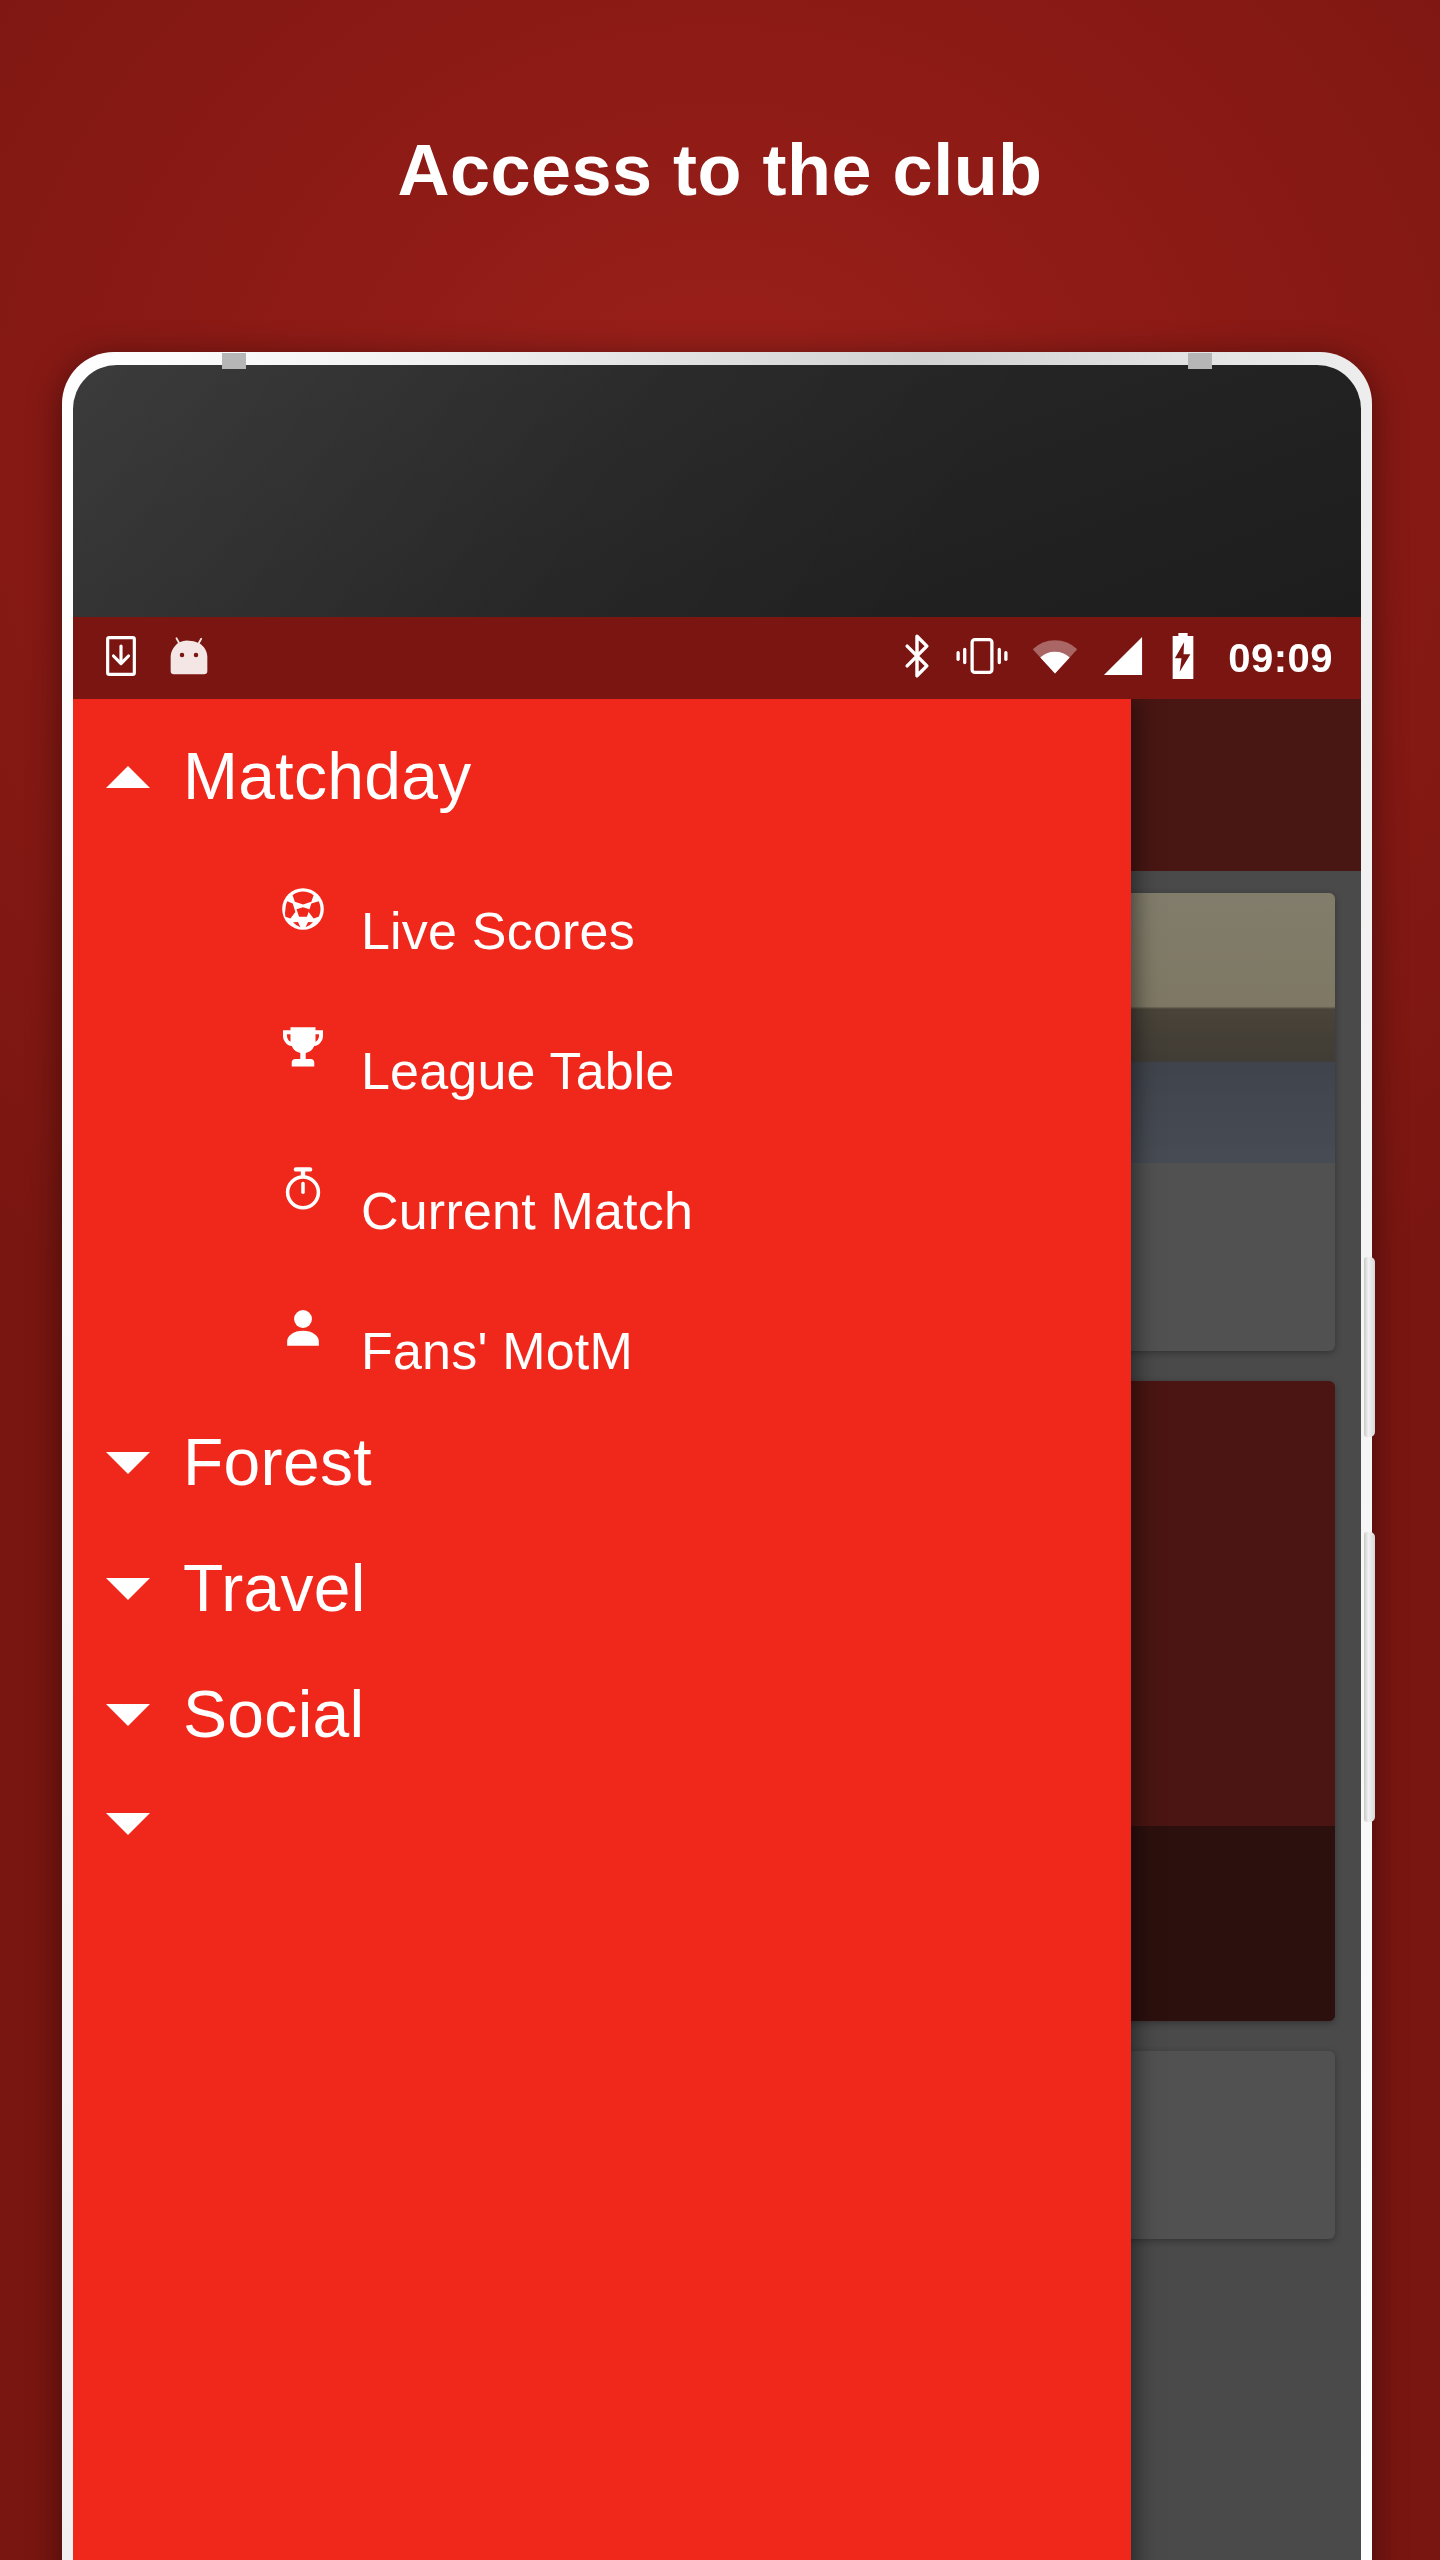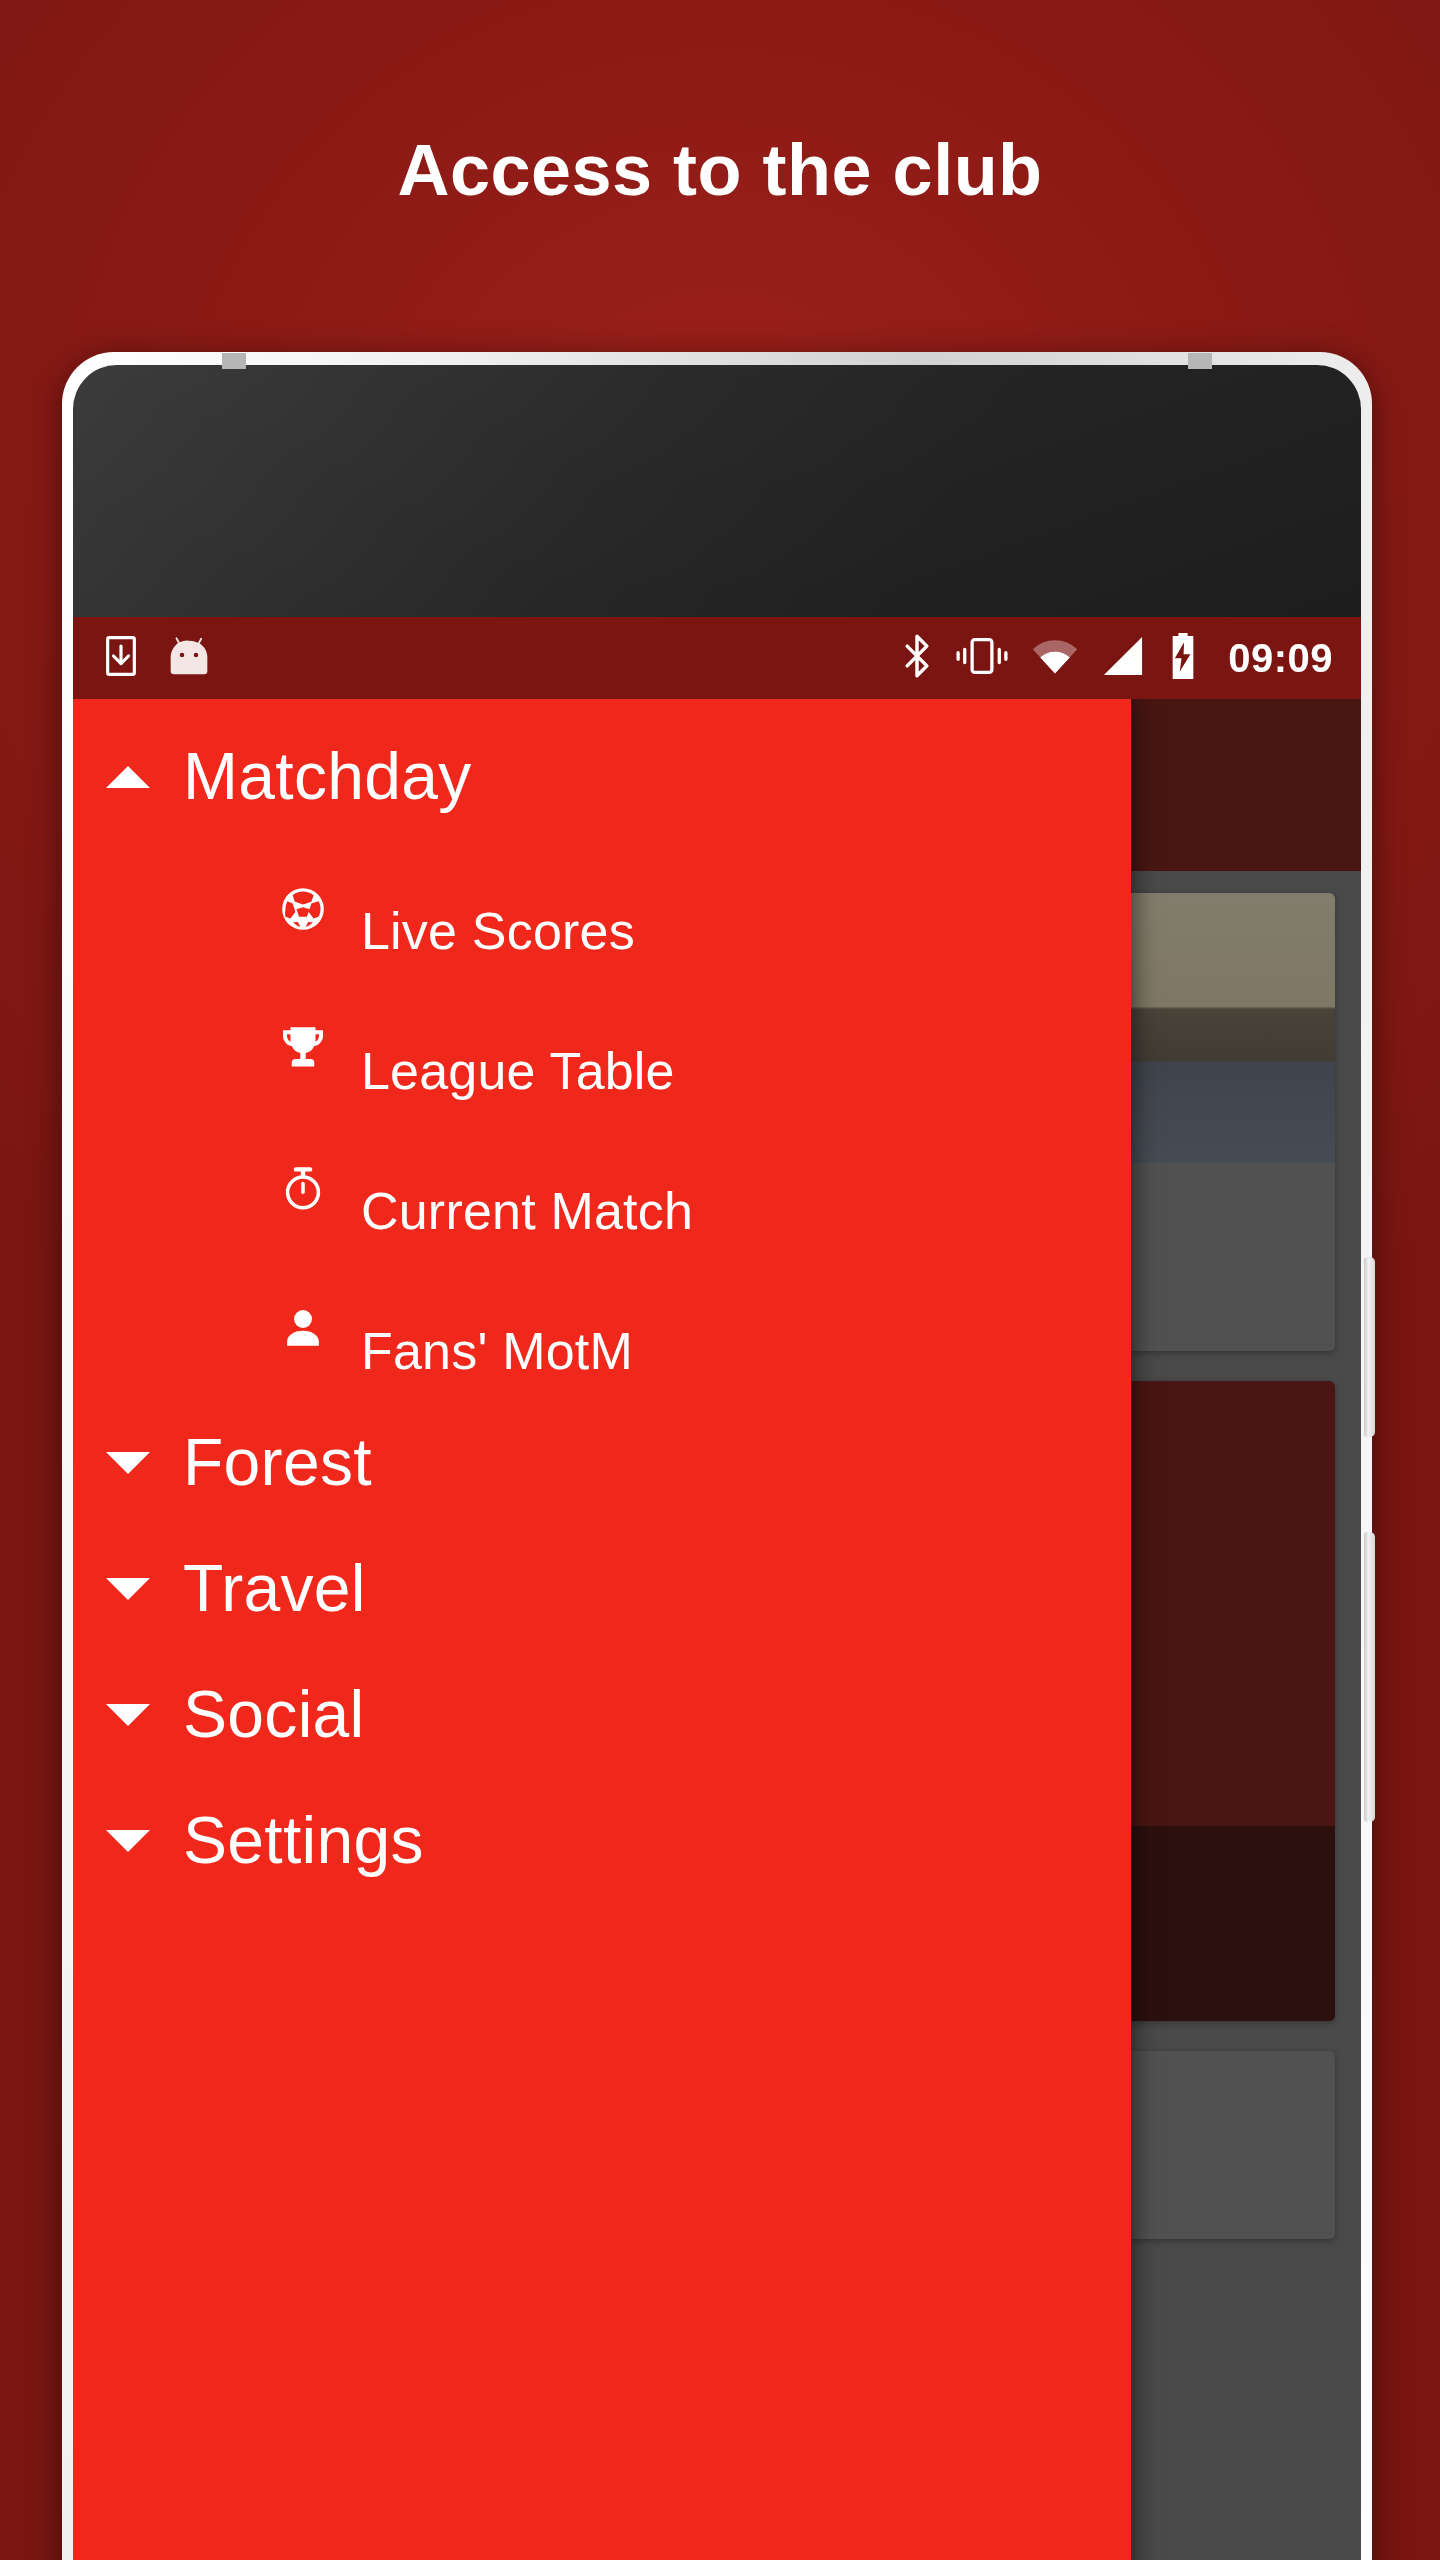--- a/index.html
+++ b/index.html
@@ -410,21 +410,20 @@
         </span>
         <span class="drw-group-label">Social</span>
       </div>
 
       <div class="drw-row drw-group">
         <span class="chev">
           <svg width="52" height="32" viewBox="0 0 52 32">
               <polygon points="4,6 48,6 26,28" fill="#ffffff"></polygon>
             </svg>
         </span>
-        <span class="drw-group-label">Settings</span>
       </div>
 
     </div>
 
     <div class="statusbar">
       <div class="sb-left">
         <span class="sb-icon">
           <svg width="40" height="44" viewBox="0 0 24 26" fill="none" stroke="#ffffff" stroke-width="1.9">
             <rect x="4" y="2" width="16" height="22" rx="1"></rect>
             <line x1="12" y1="7" x2="12" y2="17" stroke-linecap="round"></line>

